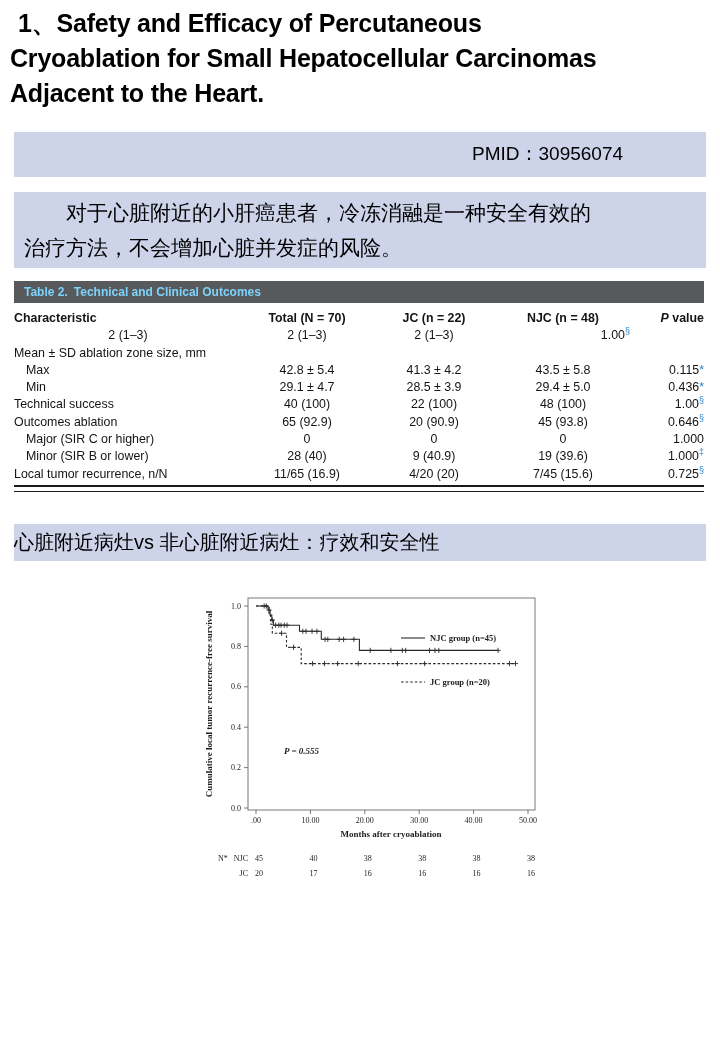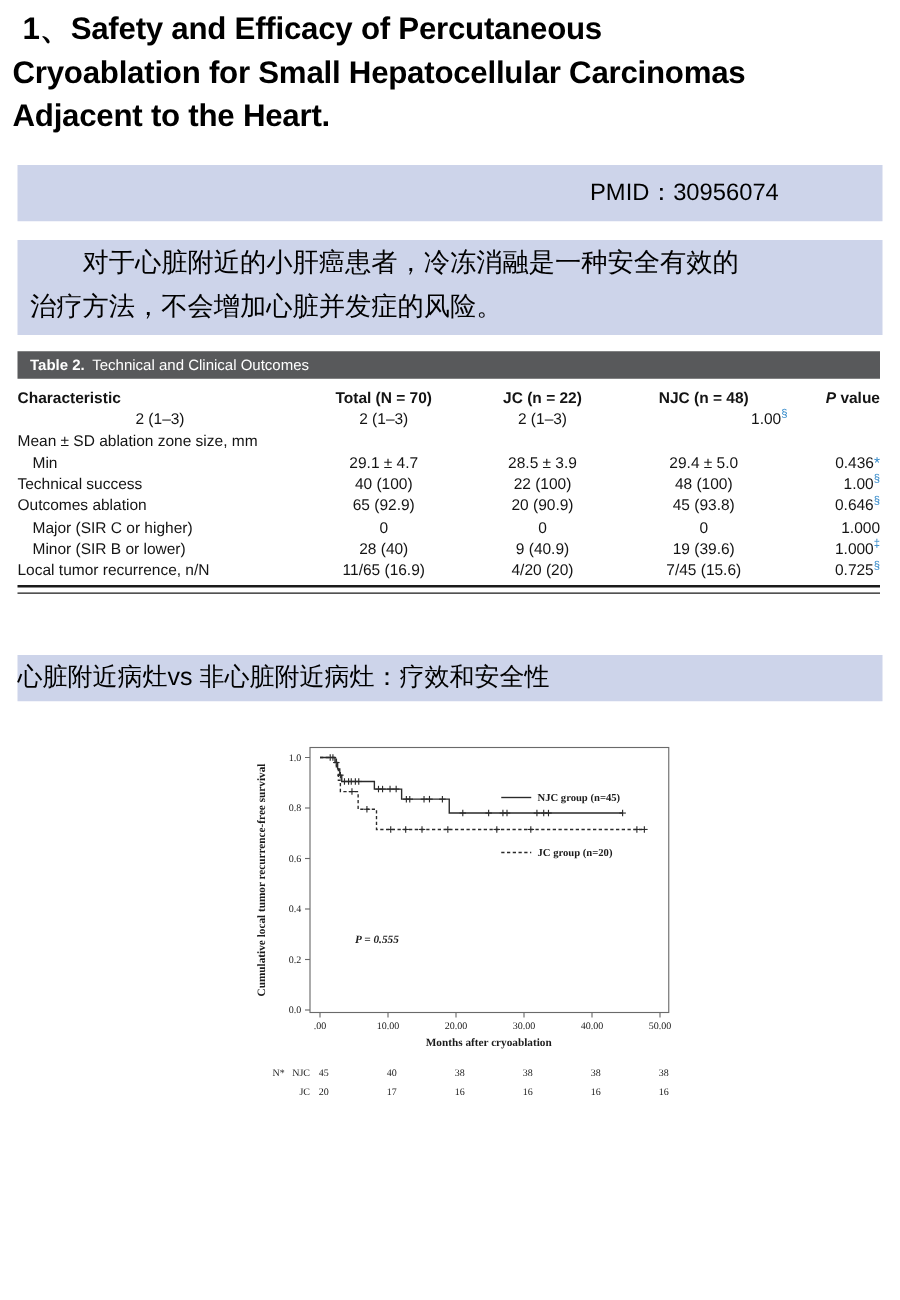--- a/index.html
+++ b/index.html
@@ -11,30 +11,30 @@
          font-size:25px;line-height:35px;font-weight:700;letter-spacing:-0.2px;color:#000;}
   .title .tl{display:block;}
   .title .tl:first-child{padding-left:8px;}
 
   
   .bar{position:absolute;left:14px;width:692px;background:var(--band-bg,#cdd4ea);}
   .citation{top:132px;height:45px;font-size:19px;}
   .citation .jr{position:absolute;left:10px;top:9px;}
   .citation .pmid{position:absolute;left:458px;top:9px;}
   .summary{top:192px;height:76px;font-size:21px;line-height:35px;}
-  .summary .sline{display:block;margin:0 10px;font-family:Liberation Mono, monospace;}
+  .summary .sline{display:block;margin:0 10px;}
   .summary .sline.first{text-indent:2em;margin-top:3px;}
   .band{height:37px;line-height:37px;font-size:20px;text-align:left;}
   .band-eff{top:524px;}
   .band-rec{top:907px;}
 
   
   .tablewrap{position:absolute;left:14px;top:281px;width:690px;}
-  .tcaption{height:22px;line-height:22px;background:var(--cap-bg,#58595b);color:#ffffff;
-            font-size:12px;padding-left:10px;}
+  .tcaption{height:22px;line-height:22px;background:var(--cap-bg,#58595b);color:#7dd3fc;
+            font-size:12px;padding-left:10px;font-weight:bold;}
   .tcaption b{margin-right:6px;}
   .tbody{margin-top:7px;}
   .trow{display:grid;grid-template-columns:228px 130px 124px 134px 74px;
         font-size:12.4px;line-height:17.3px;color:#141414;}
   .trow.thead{font-weight:700;}
   .cell-l{text-align:left;}
   .cell-c{text-align:center;}
   .cell-r{text-align:right;}
   .ind1{padding-left:12px;}
   .psup{color:var(--sup-blue,#2e86c8);font-size:9px;vertical-align:super;line-height:0;}
@@ -91,20 +91,27 @@
           <div class="cell-c">2 (1–3)</div>
           <div class="cell-c">2 (1–3)</div>
           <div class="cell-r">1.00<sup class="psup">§</sup></div>
         </div>
         <div class="trow">
           <div class="cell-l">Mean ± SD ablation zone size, mm</div>
           <div class="cell-c"></div>
           <div class="cell-c"></div>
           <div class="cell-c"></div>
           <div class="cell-r"></div>
+        </div>
+        <div class="trow">
+          <div class="cell-l ind1">Max</div>
+          <div class="cell-c">42.8 ± 5.4</div>
+          <div class="cell-c">41.3 ± 4.2</div>
+          <div class="cell-c">43.5 ± 5.8</div>
+          <div class="cell-r">0.115<span class="pstar">*</span></div>
         </div>
         <div class="trow">
           <div class="cell-l ind1">Min</div>
           <div class="cell-c">29.1 ± 4.7</div>
           <div class="cell-c">28.5 ± 3.9</div>
           <div class="cell-c">29.4 ± 5.0</div>
           <div class="cell-r">0.436<span class="pstar">*</span></div>
         </div>
         <div class="trow">
           <div class="cell-l">Technical success</div>

